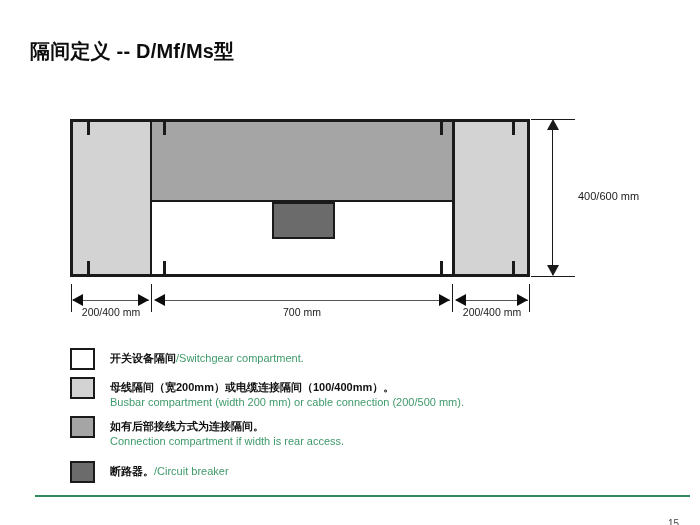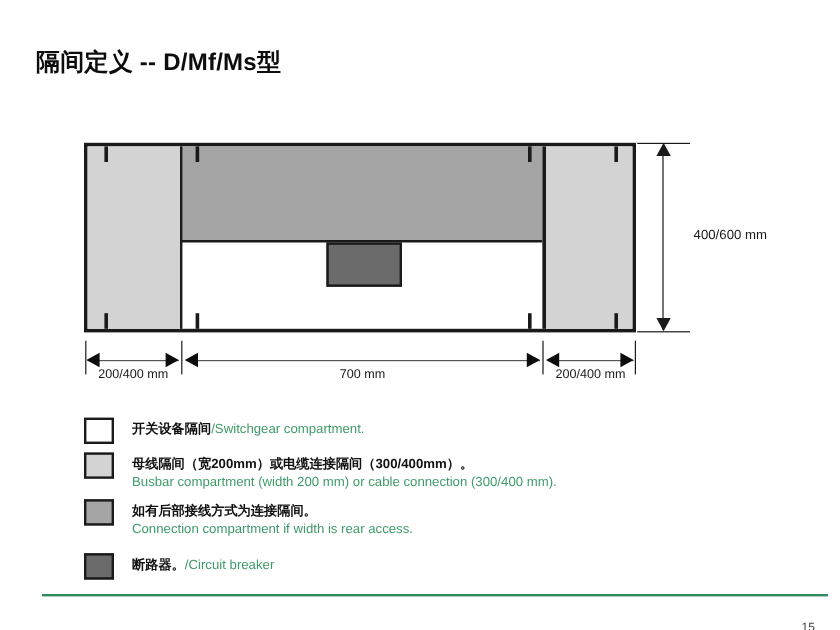--- a/index.html
+++ b/index.html
@@ -321,24 +321,24 @@
     <div class="legend-row" style="top:0px;">
       <div class="swatch" style="background:#ffffff;"></div>
       <div class="legend-text">
         <span class="lg-cn">开关设备隔间</span><span class="lg-en">/Switchgear compartment.</span>
       </div>
     </div>
 
     <div class="legend-row" style="top:29px;">
       <div class="swatch" style="background:#d3d3d3;"></div>
       <div class="legend-text">
-        <span class="lg-cn">母线隔间（宽</span><span class="lg-num">200mm）</span><span class="lg-cn">或电缆连接隔间</span><span class="lg-num">（300/400mm）。</span>
+        <span class="lg-cn">母线隔间（宽</span><span class="lg-num">200mm）</span><span class="lg-cn">或电缆连接隔间</span><span class="lg-num">（100/400mm）。</span>
       </div>
       <div class="lg-line2">
-        <span class="lg-en">Busbar compartment (width 200 mm) or cable connection (300/400 mm).</span>
+        <span class="lg-en">Busbar compartment (width 200 mm) or cable connection (200/500 mm).</span>
       </div>
     </div>
 
     <div class="legend-row" style="top:68px;">
       <div class="swatch" style="background:#a5a5a5;"></div>
       <div class="legend-text">
         <span class="lg-cn">如有后部接线方式为连接隔间。</span>
       </div>
       <div class="lg-line2">
         <span class="lg-en">Connection compartment if width is rear access.</span>

